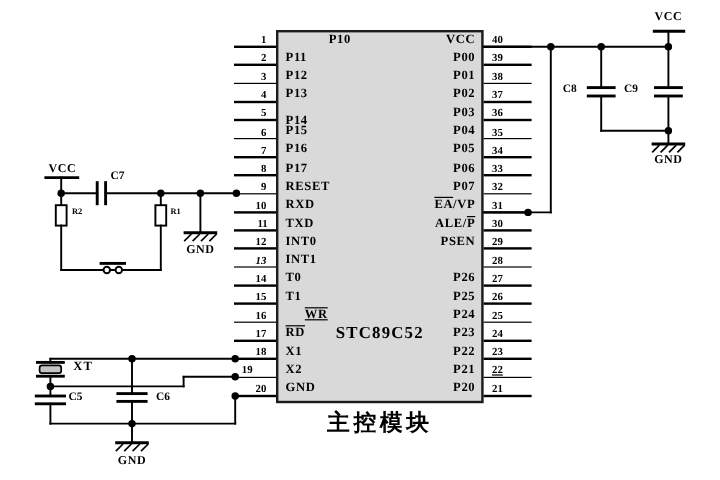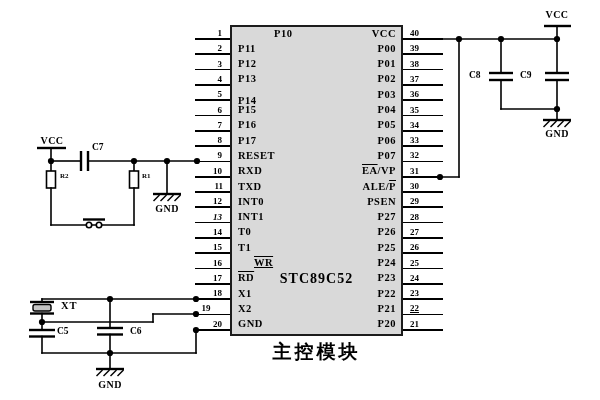--- a/index.html
+++ b/index.html
@@ -224,21 +224,20 @@
       <div class="pnum" style="left: 190px; top: 196.3px; width: 32px; text-align: right;">12</div>
       <div class="plab" style="left: 238px; top: 195.8px;"><span>INT0</span></div>
       <div class="stub" style="left: 403px; top: 206.45px; width: 40px;"></div>
       <div class="pnum" style="left: 410px; top: 196.3px; width: 32px; text-align: left;">29</div>
       <div class="plab" style="left: 294px; top: 195.8px; width: 102px; text-align: right;"><span>PSEN</span></div>
       <div class="stub" style="left: 195px; top: 221.75px; width: 35px;"></div>
       <div class="pnum" style="left: 190px; top: 211.6px; width: 32px; text-align: right; font-style: italic;">13</div>
       <div class="plab" style="left: 238px; top: 211.1px;"><span>INT1</span></div>
       <div class="stub" style="left: 403px; top: 221.75px; width: 40px;"></div>
       <div class="pnum" style="left: 410px; top: 211.6px; width: 32px; text-align: left;">28</div>
-      <div class="plab" style="left: 294px; top: 211.1px; width: 102px; text-align: right;"><span>P27</span></div>
       <div class="stub" style="left: 195px; top: 237.05px; width: 35px;"></div>
       <div class="pnum" style="left: 190px; top: 226.9px; width: 32px; text-align: right;">14</div>
       <div class="plab" style="left: 238px; top: 226.4px;"><span>T0</span></div>
       <div class="stub" style="left: 403px; top: 237.05px; width: 40px;"></div>
       <div class="pnum" style="left: 410px; top: 226.9px; width: 32px; text-align: left;">27</div>
       <div class="plab" style="left: 294px; top: 226.4px; width: 102px; text-align: right;"><span>P26</span></div>
       <div class="stub" style="left: 195px; top: 252.35px; width: 35px;"></div>
       <div class="pnum" style="left: 190px; top: 242.2px; width: 32px; text-align: right;">15</div>
       <div class="plab" style="left: 238px; top: 241.7px;"><span>T1</span></div>
       <div class="stub" style="left: 403px; top: 252.35px; width: 40px;"></div>

